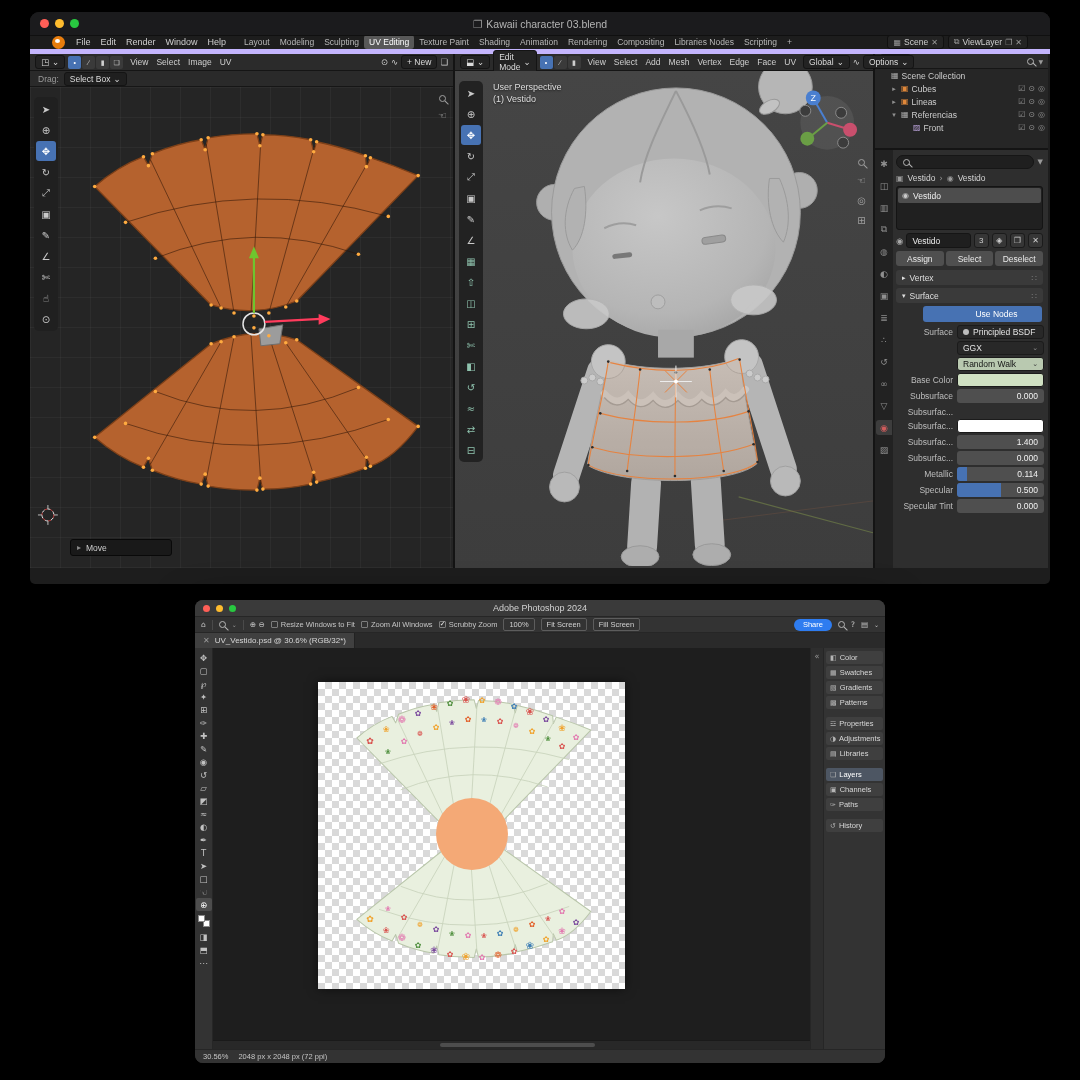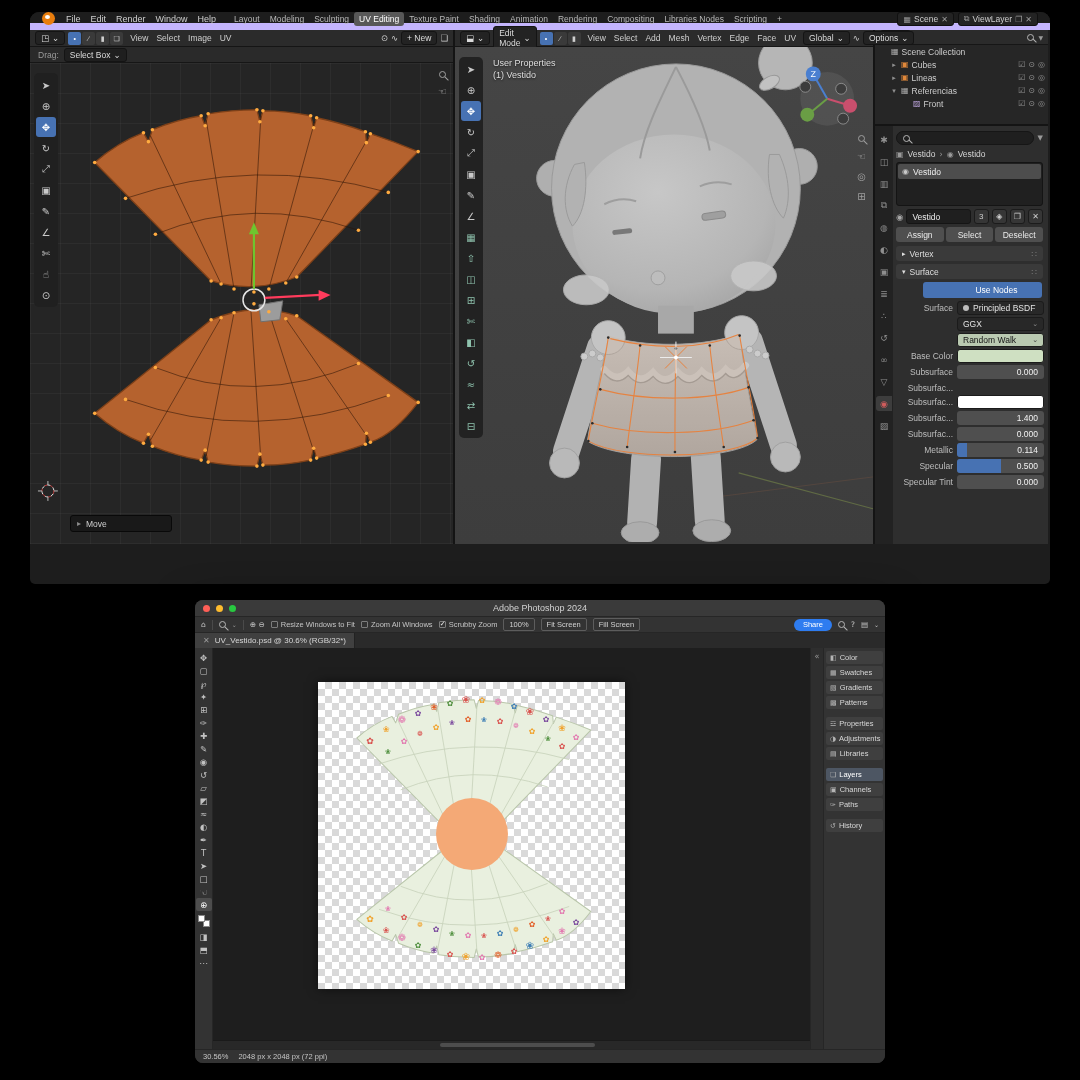--- a/index.html
+++ b/index.html
@@ -16,22 +16,22 @@
 
   
   .bwin { position:absolute; left:30px; top:12px; width:1020px; height:572px;
     background:#1d1d1d; border-radius:9px 9px 5px 5px; overflow:hidden;
     box-shadow:0 10px 40px rgba(0,0,0,.8); color:#c9c9c9; font-size:9px; }
   .btitle { height:24px; background:#1b1b1d; display:flex; align-items:center; padding:0 10px;
     position:relative; border-bottom:1px solid #101010; }
   .btitle .ttl { position:absolute; left:0; right:0; text-align:center; color:#b5b5b5; font-size:10.5px; }
   .btitle .doc { color:#8f8f8f; margin-right:4px; }
 
-  .btop { height:18px; background:#1d1d1d; display:flex; align-items:flex-start; gap:2px;
-    padding:0 12px; border-bottom:7px solid #c4b5fd; }
+  .btop { height:18px; background:#1d1d1d; display:flex; align-items:flex-end; gap:2px;
+    padding:0 22px; border-bottom:5px solid #c4b5fd; }
   .blogo { width:13px; height:13px; border-radius:50%; background:#e87d0d; position:relative; margin-right:4px; flex:none; }
   .blogo::after { content:""; position:absolute; left:3px; top:3px; width:5px; height:4px; border-radius:50%; background:#fff; }
   .bmenu { display:flex; }
   .bmenu span { padding:2px 5px; color:#cfcfcf; }
   .wsp { display:flex; margin-left:6px; }
   .wsp span { padding:2px 5px; font-size:8.5px; color:#b8b8b8; border-radius:3px; white-space:nowrap; }
   .wsp span.active { background:#585858; color:#fff; }
   .btop .right { margin-left:auto; display:flex; align-items:center; gap:4px; }
   .chip { display:flex; align-items:center; gap:3px; background:#232323; border:1px solid #101010;
     border-radius:3px; padding:1px 5px; color:#d0d0d0; font-size:8.5px; }
@@ -206,20 +206,28 @@
   .dockitem.gap { margin-top:8px; }
   .pstatus { height:14px; background:#333; border-top:1px solid #262626; display:flex; align-items:center;
     gap:10px; padding:0 8px; font-size:7.5px; color:#c4c4c4; }
 </style>
 </head>
 <body>
 
 <div id="stage">
 
   <section class="bwin">
+    <div class="btitle">
+      <div class="lights">
+          <i class="r"></i>
+          <i class="y"></i>
+          <i class="g"></i>
+        </div>
+      <div class="ttl"><span class="doc ico">❐</span><span>Kawaii character 03.blend</span></div>
+    </div>
 
     <div class="btop">
       <span class="blogo"></span>
       <div class="bmenu">
 
       <span>File</span>
           <span>Edit</span>
           <span>Render</span>
           <span>Window</span>
           <span>Help</span>
@@ -430,21 +438,21 @@
               <span class="ico">⌄</span>
             </span>
           <span class="ico">∿</span>
           <span class="ebtn">
               <span>Options</span>
               <span class="ico">⌄</span>
             </span>
         </div>
         <div class="vpcanvas">
           <div class="vpoverlay">
-            <div>User Properties</div>
+            <div>User Perspective</div>
             <div>(1) Vestido</div>
           </div>
           <div class="tstrip">
 
           <span class="tbtn ico">➤</span>
               <span class="tbtn ico">⊕</span>
               <span class="tbtn ico active">✥</span>
               <span class="tbtn ico">↻</span>
               <span class="tbtn ico">⤢</span>
               <span class="tbtn ico">▣</span>

